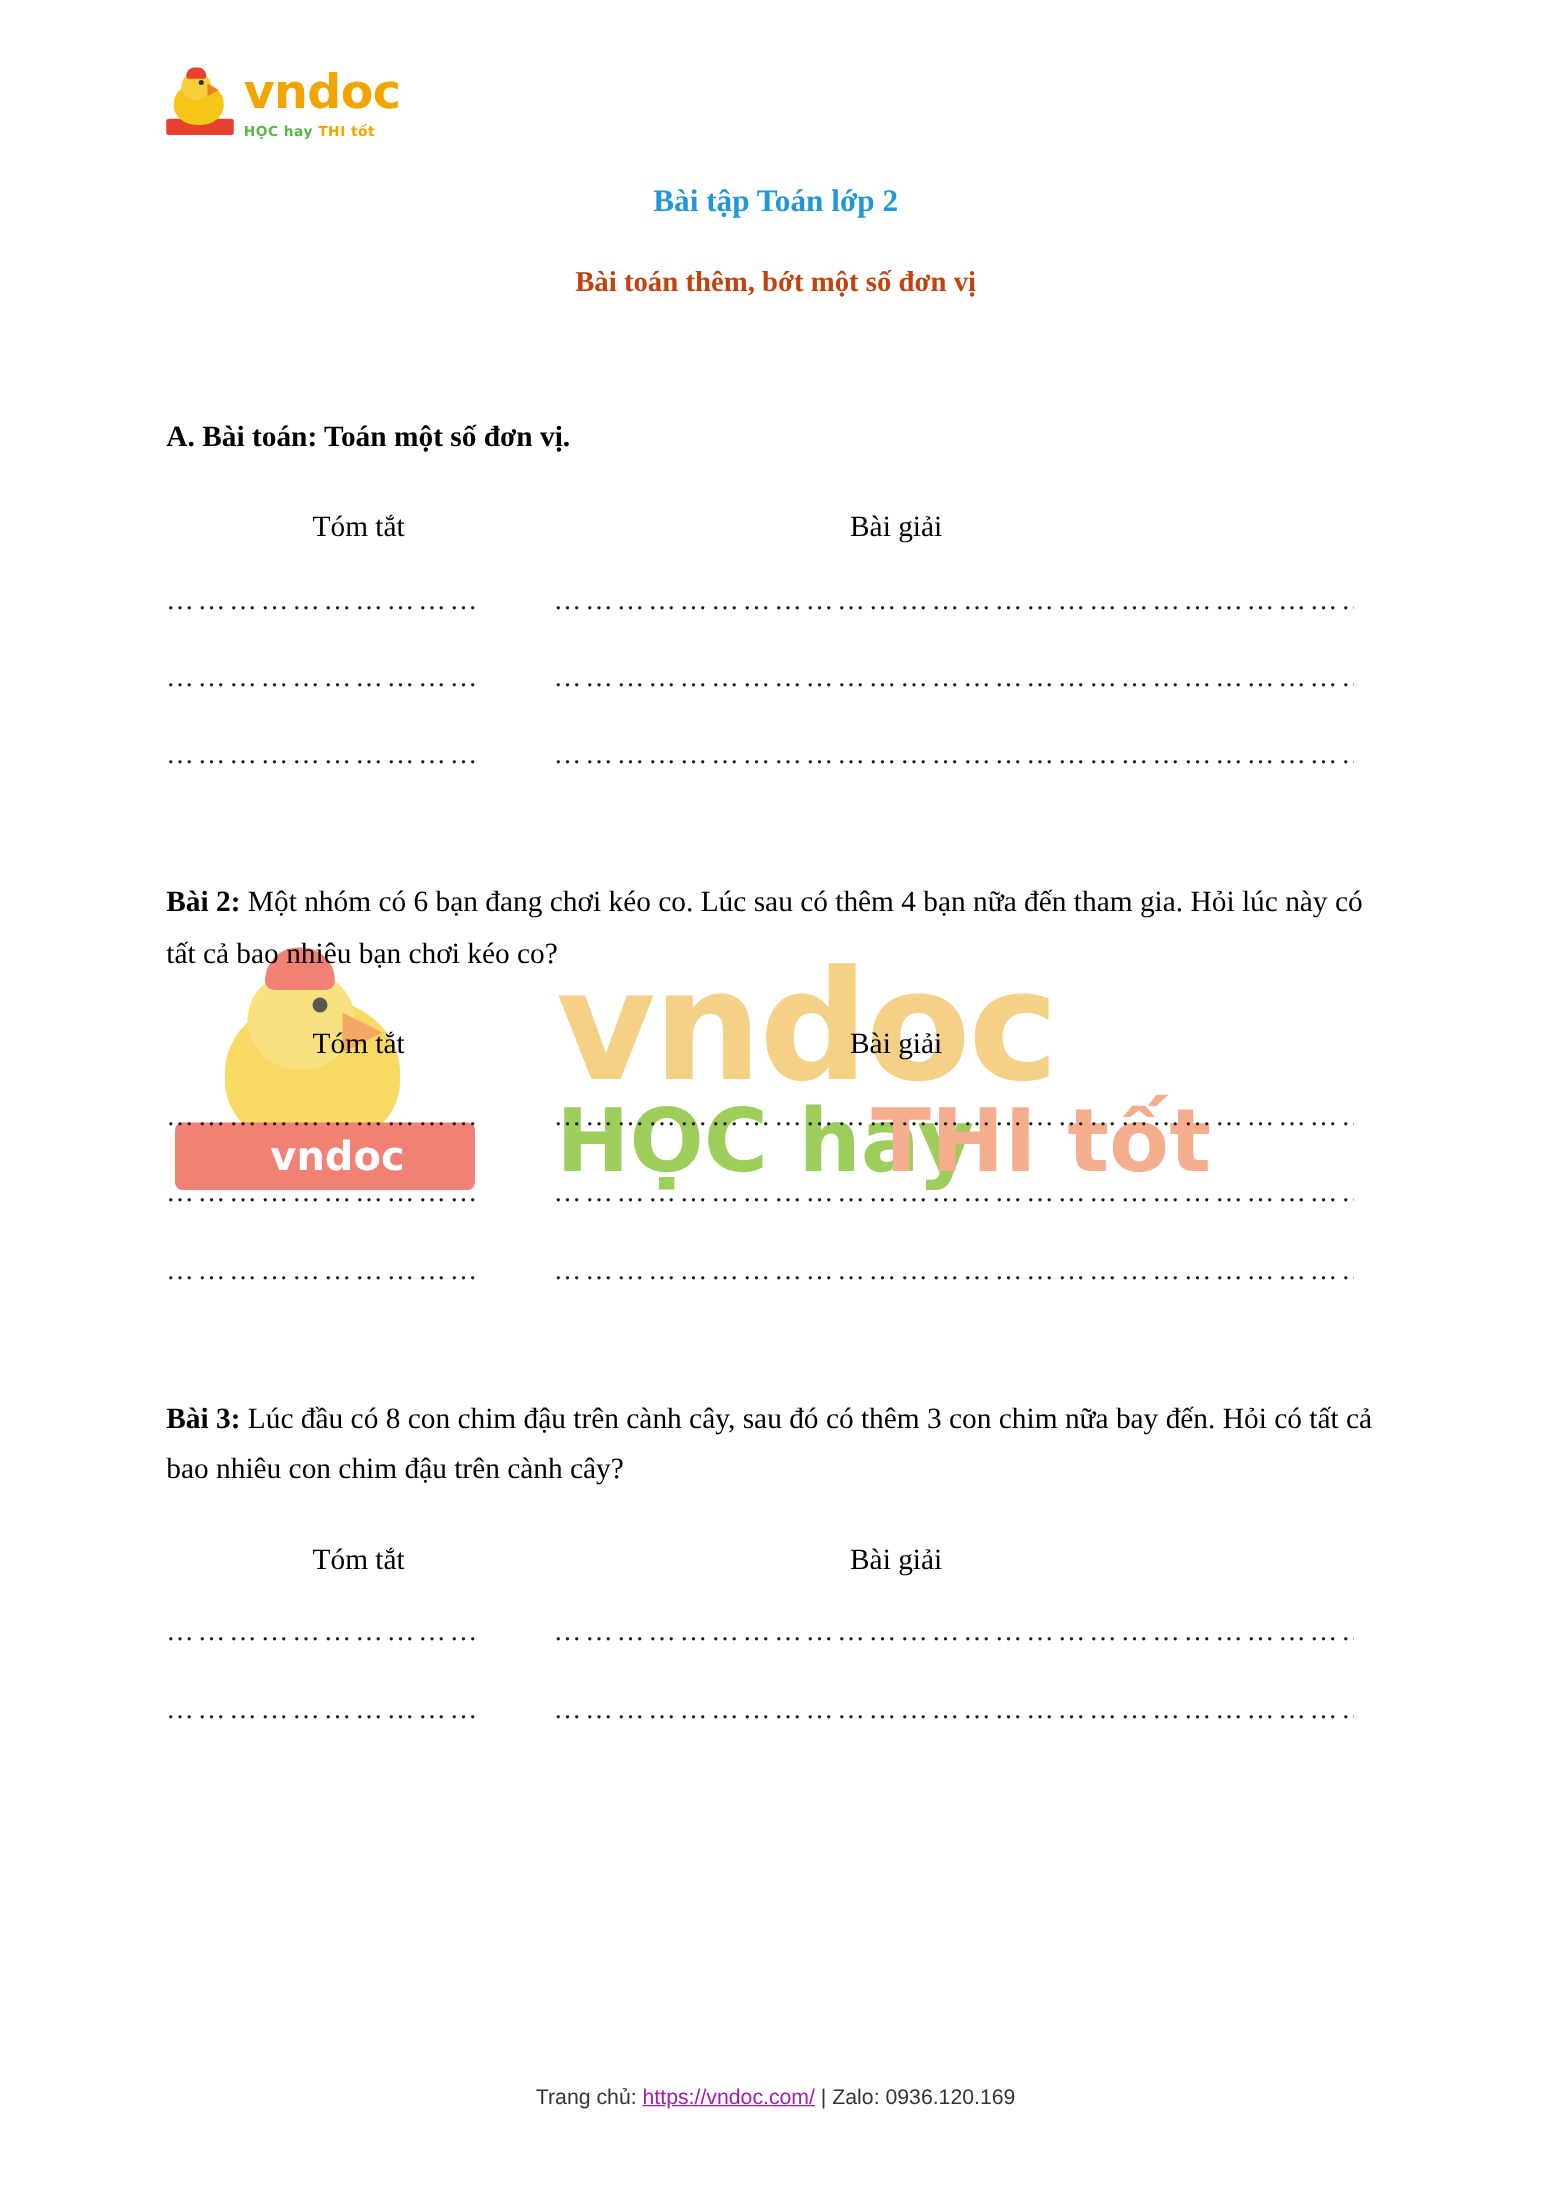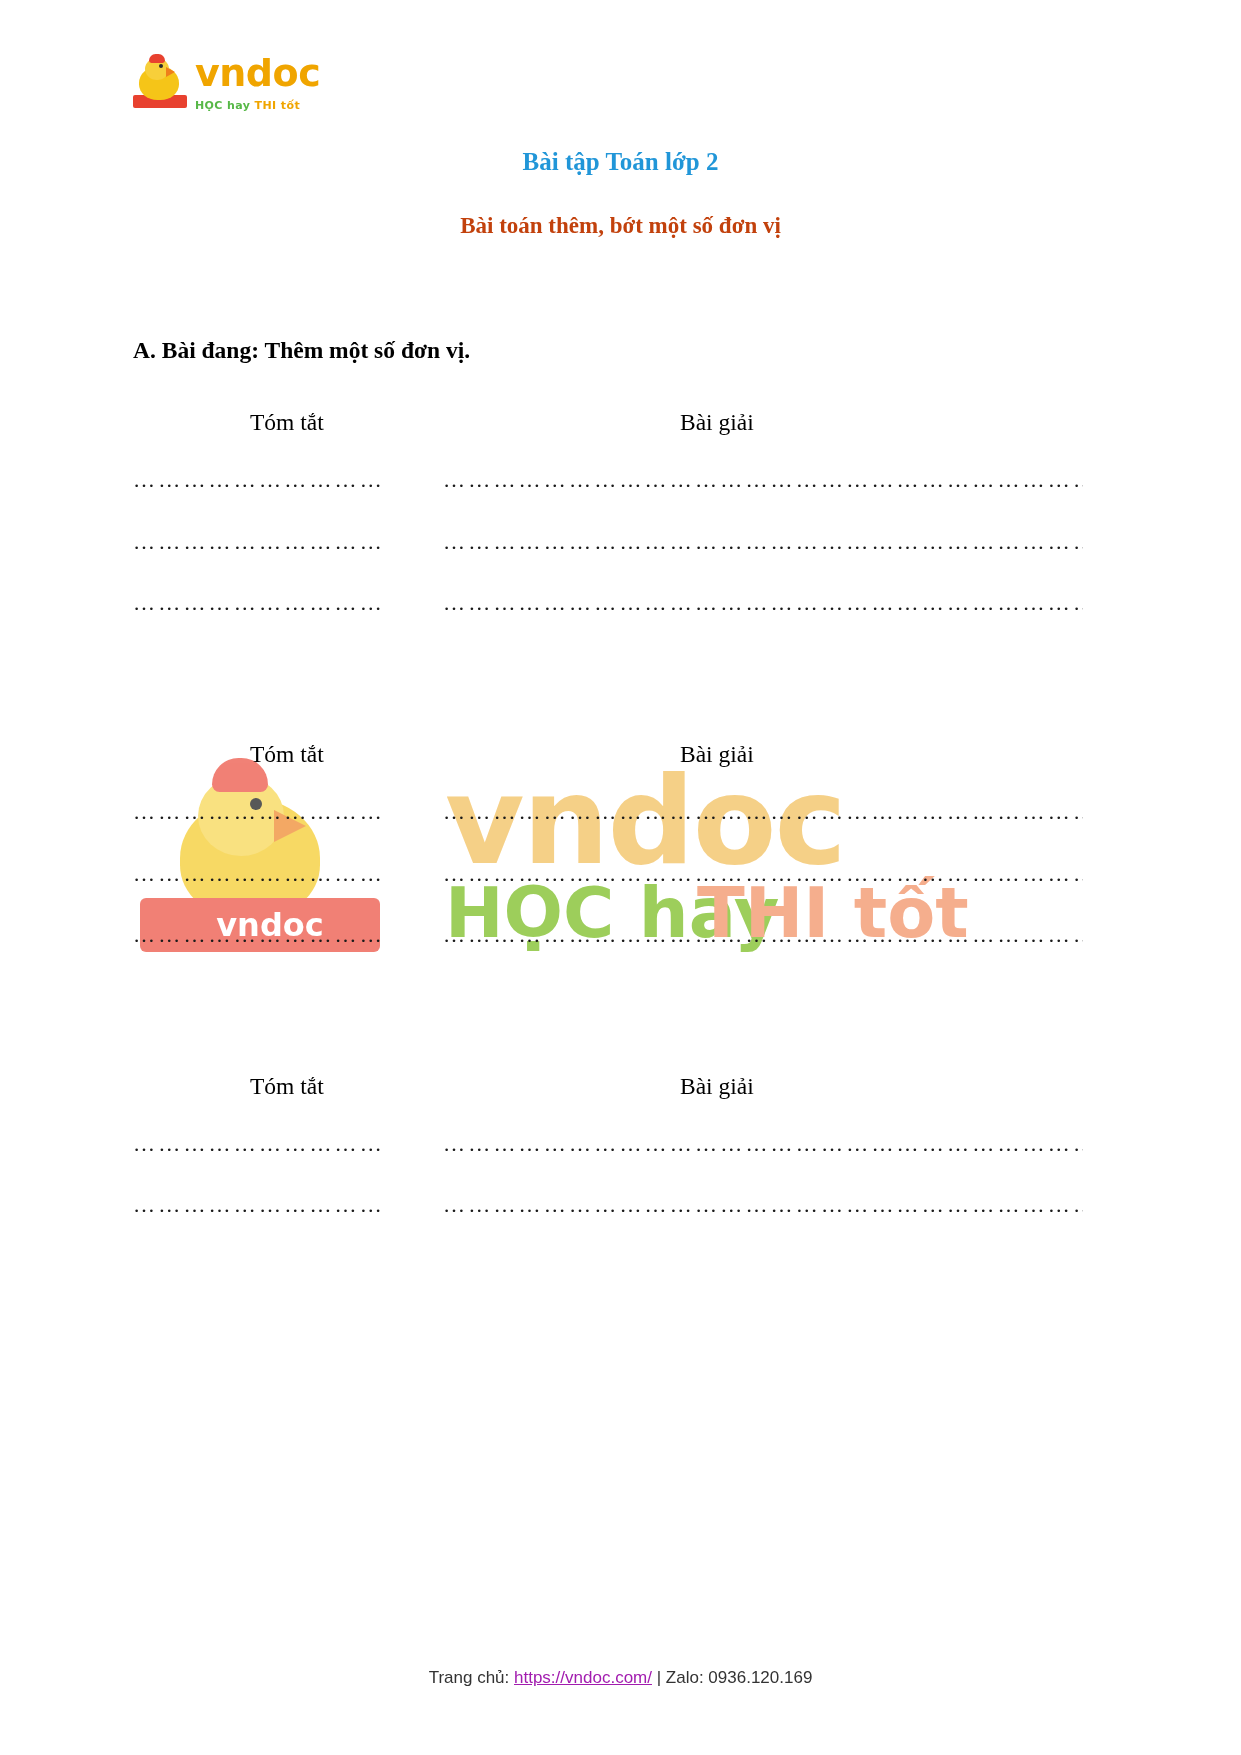--- a/index.html
+++ b/index.html
@@ -361,21 +361,21 @@
       <div class="rb"></div>
       <div class="rb-txt">vndoc</div>
     </div>
     <div class="wm-word">vndoc</div>
     <div class="wm-hoc">HỌC hay</div>
     <div class="wm-thi">THI tốt</div>
   </div>
 
   <div class="content">
 
-    <div class="section-head">A. Bài đang: Thêm một số đơn vị.</div>
+    <div class="section-head">A. Bài toán: Toán một số đơn vị.</div>
 
     <div class="problem">
       <div class="col-heads">
         <div class="c1">Tóm tắt</div>
         <div class="c2">Bài giải</div>
       </div>
       <div class="dot-rows">
         <div class="dot-row">
           <span class="d1">…………………………</span>
           <span class="d2">……………………………………………………………………</span>
@@ -387,20 +387,24 @@
         <div class="dot-row">
           <span class="d1">…………………………</span>
           <span class="d2">……………………………………………………………………</span>
         </div>
       </div>
     </div>
 
     <div class="gap-lg"></div>
 
     <div class="problem">
+      <p>
+        <span class="lead">Bài 2:</span>
+        <span>Một nhóm có 6 bạn đang chơi kéo co. Lúc sau có thêm 4 bạn nữa đến tham gia. Hỏi lúc này có tất cả bao nhiêu bạn chơi kéo co?</span>
+      </p>
       <div class="col-heads">
         <div class="c1">Tóm tắt</div>
         <div class="c2">Bài giải</div>
       </div>
       <div class="dot-rows">
         <div class="dot-row">
           <span class="d1">…………………………</span>
           <span class="d2">……………………………………………………………………</span>
         </div>
         <div class="dot-row">
@@ -410,20 +414,24 @@
         <div class="dot-row">
           <span class="d1">…………………………</span>
           <span class="d2">……………………………………………………………………</span>
         </div>
       </div>
     </div>
 
     <div class="gap-lg"></div>
 
     <div class="problem">
+      <p>
+        <span class="lead">Bài 3:</span>
+        <span>Lúc đầu có 8 con chim đậu trên cành cây, sau đó có thêm 3 con chim nữa bay đến. Hỏi có tất cả bao nhiêu con chim đậu trên cành cây?</span>
+      </p>
       <div class="col-heads">
         <div class="c1">Tóm tắt</div>
         <div class="c2">Bài giải</div>
       </div>
       <div class="dot-rows">
         <div class="dot-row">
           <span class="d1">…………………………</span>
           <span class="d2">……………………………………………………………………</span>
         </div>
         <div class="dot-row">

